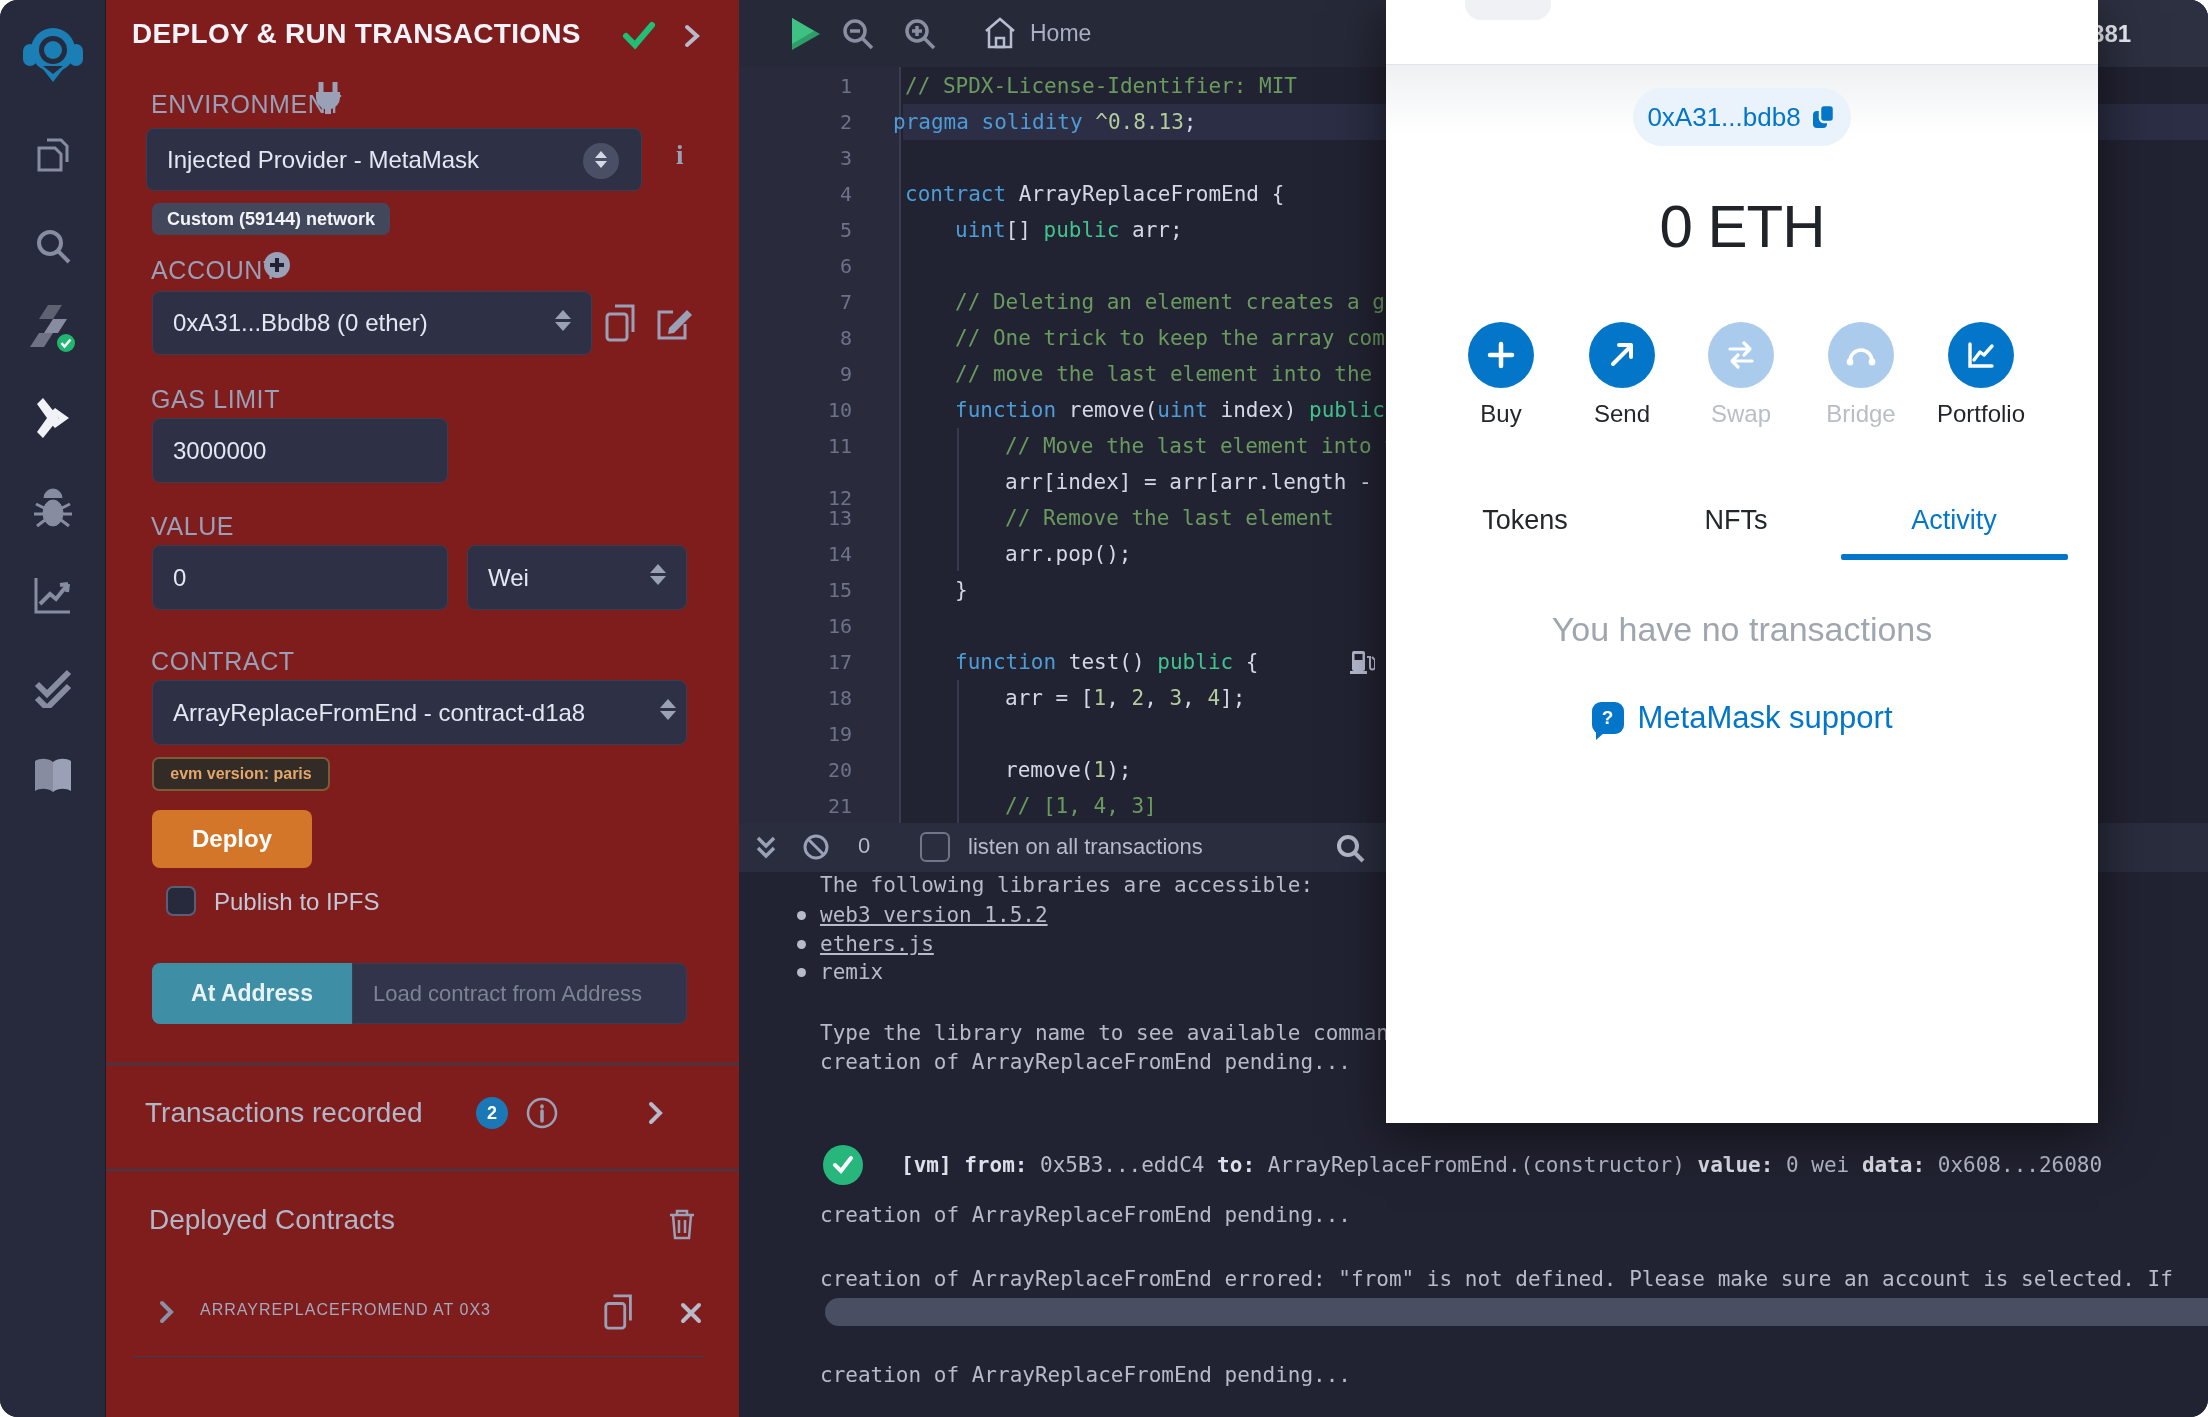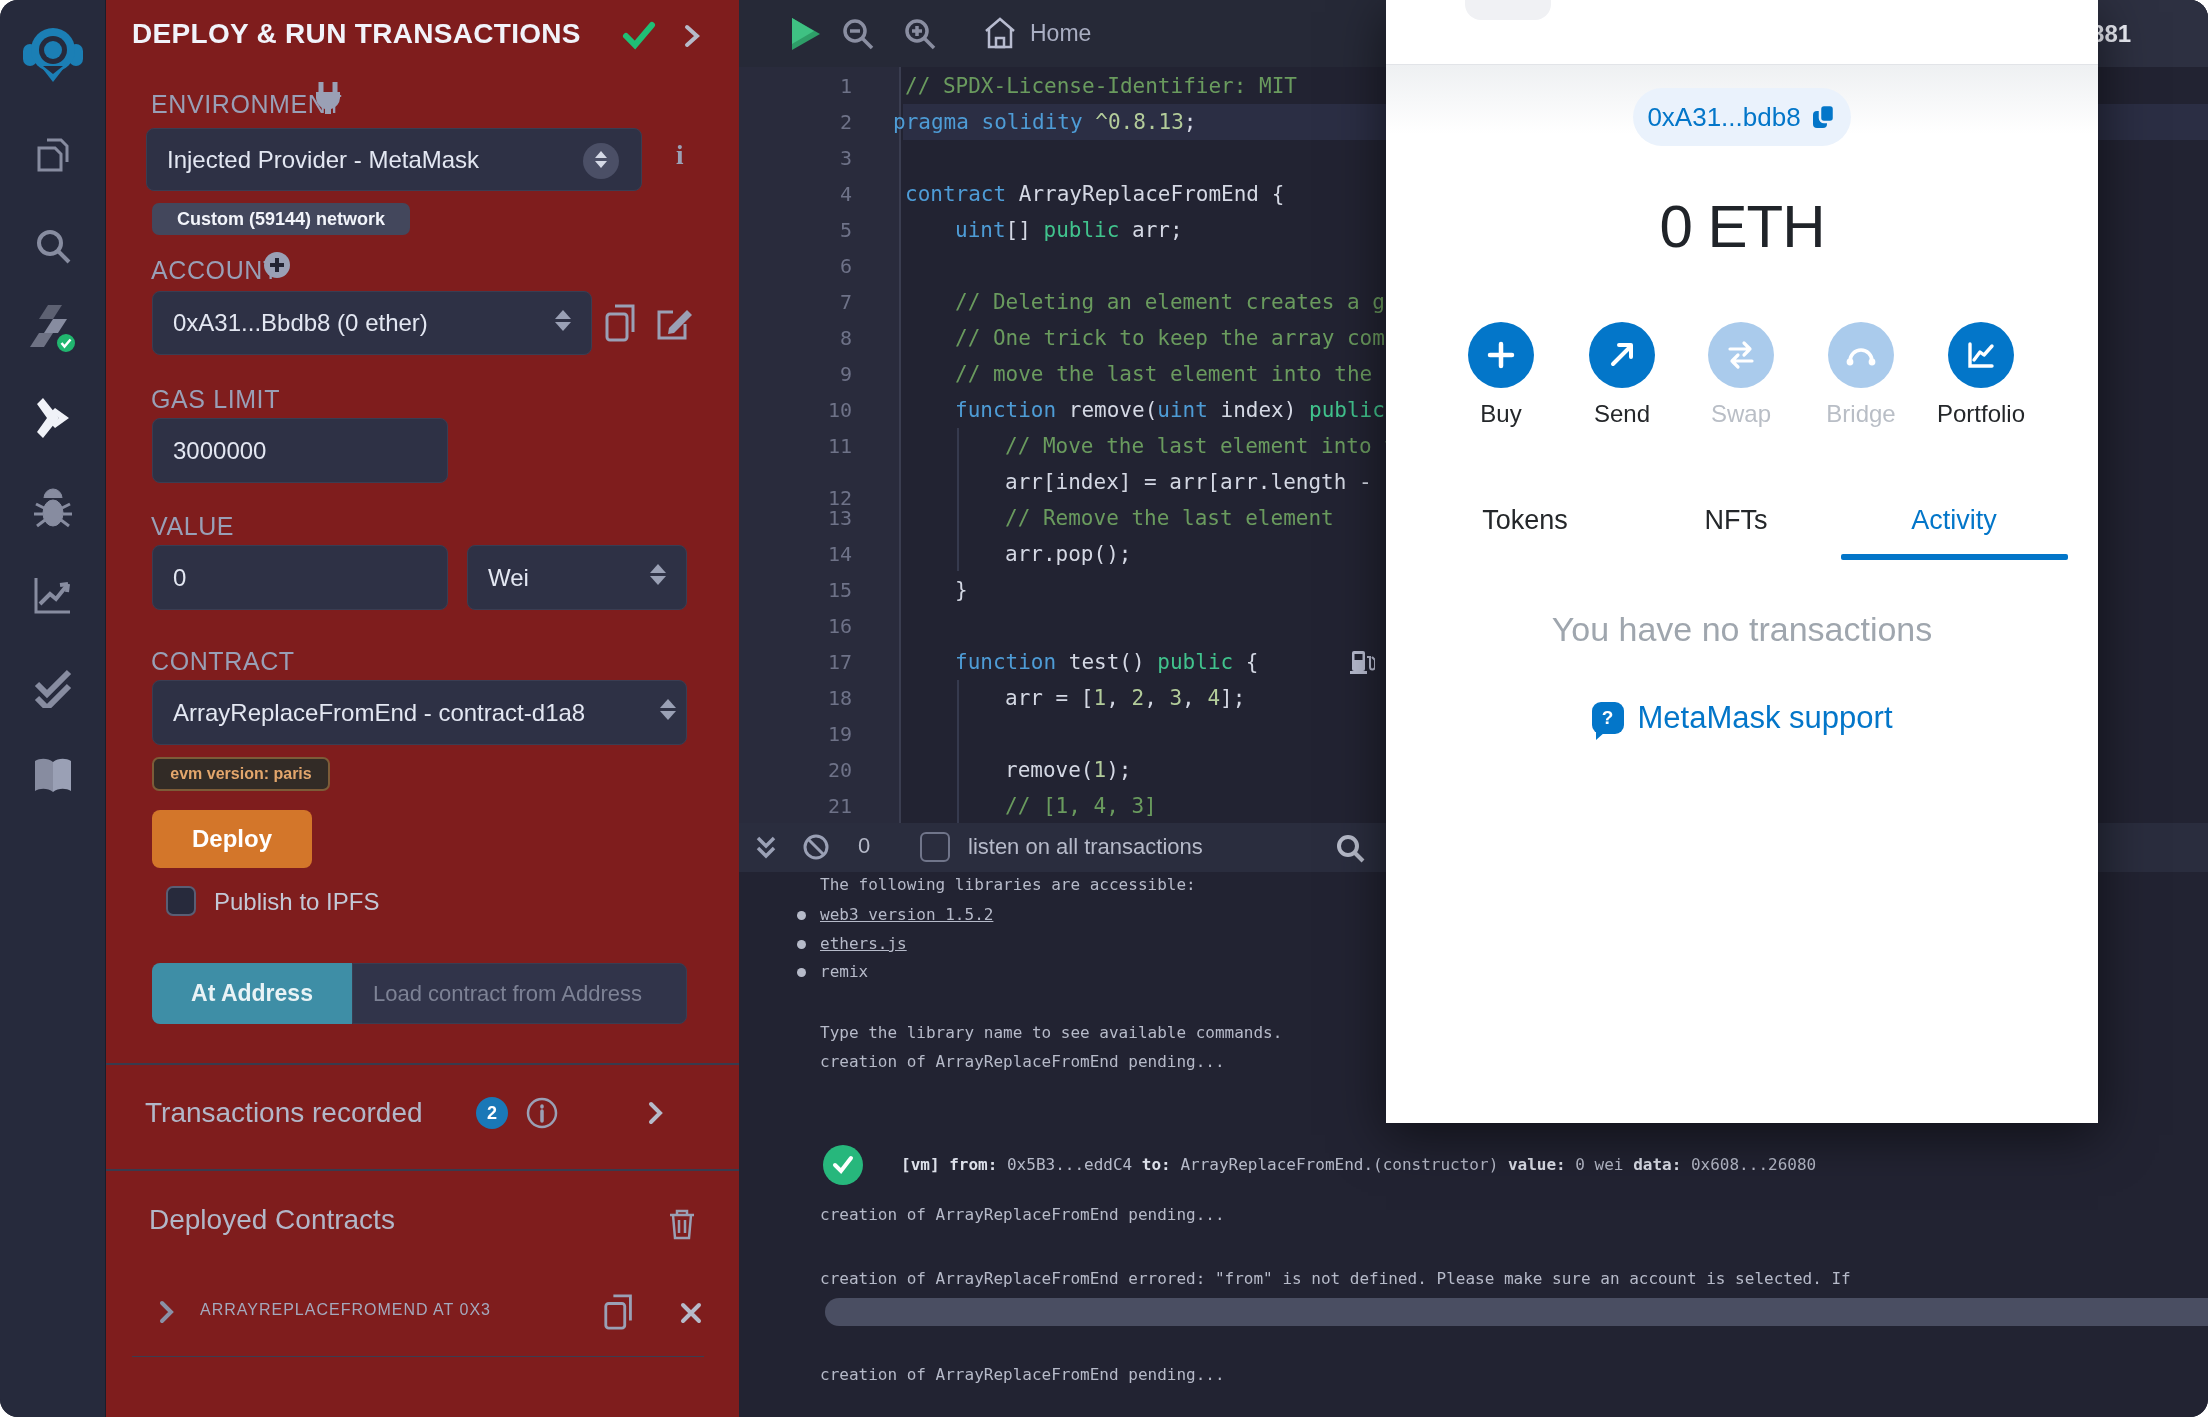--- a/index.html
+++ b/index.html
@@ -50,21 +50,21 @@
   .crow{position:absolute;left:166px;height:36px;line-height:36px;white-space:pre;
         font-family:"DejaVu Sans Mono",monospace;font-size:21px;}
   .curline{position:absolute;left:164px;width:1305px;height:36px;background:#2b2e44;}
   .com{color:#6a9b5e}.kw{color:#4e9cd6}.pub{color:#41c38d}.num{color:#b3cc9a}.def{color:#d4d8e4}
   .iguide{position:absolute;width:2px;background:#363a4e;}
 
   
   .termhead{position:absolute;left:739px;top:823px;width:1469px;height:49px;background:#2a2d3e;}
   .term{position:absolute;left:739px;top:872px;width:1469px;height:545px;background:#222332;overflow:hidden;}
   .tline{position:absolute;left:81px;height:30px;line-height:30px;white-space:pre;
-         font-family:"DejaVu Sans Mono",monospace;font-size:16px;color:#b6bac9;}
+         font-family:"DejaVu Sans Mono",monospace;font-size:21px;color:#b6bac9;}
   .tline b{color:#dde0ea;}
   .bullet{position:absolute;left:58px;width:9px;height:9px;border-radius:50%;background:#b6bac9;}
   .ul{text-decoration:underline;}
   .scrollbar{position:absolute;left:86px;top:426px;width:2160px;height:28px;border-radius:14px;background:#4a4e62;}
   .vmcheck{position:absolute;left:84px;top:273px;width:40px;height:40px;border-radius:50%;background:#27b77c;
            display:flex;align-items:center;justify-content:center;}
   .listenlbl{font-size:22px;color:#b6bac9;}
 
   
   .popup{position:absolute;left:1386px;top:0;width:712px;height:1123px;background:#ffffff;overflow:hidden;
@@ -187,21 +187,21 @@
     <div class="abs sel" style="left:40px;top:128px;width:496px;height:63px">
       <span>Injected Provider - MetaMask</span>
       <div class="abs" style="right:22px;top:14px;width:36px;height:36px;border-radius:50%;background:#4b4f66">
         <div class="carets" style="margin-top:8px">
             <i class="up" style="border-bottom-color:#d5d9e6;border-left-width:6px;border-right-width:6px;border-bottom-width:7px"></i>
             <i class="dn" style="border-top-color:#d5d9e6;border-left-width:6px;border-right-width:6px;border-top-width:7px"></i>
           </div>
       </div>
     </div>
     <div class="abs" style="left:570px;top:140px;font-size:27px;font-weight:700;color:#9aa0b5;font-family:'Liberation Serif',serif">i</div>
-    <div class="abs badge-pill" style="left:46px;top:203px;width:258px;height:32px">Custom (59144) network</div>
+    <div class="abs badge-pill" style="left:46px;top:203px;width:238px;height:32px">Custom (59144) network</div>
 
     <div class="abs lbl" style="left:45px;top:256px">ACCOUNT</div>
     <svg class="abs" style="left:156px;top:250px" width="30" height="30" viewBox="0 0 30 30">
       <circle cx="15" cy="15" r="13" fill="#9aa0b5"></circle>
       <path d="M15 8 v14 M8 15 h14" stroke="#222332" stroke-width="4"></path>
     </svg>
     <div class="abs sel" style="left:46px;top:291px;width:440px;height:64px">
       <span>0xA31...Bbdb8 (0 ether)</span>
       <div class="carets" style="position:absolute;right:20px;top:18px">
           <i class="up"></i>

